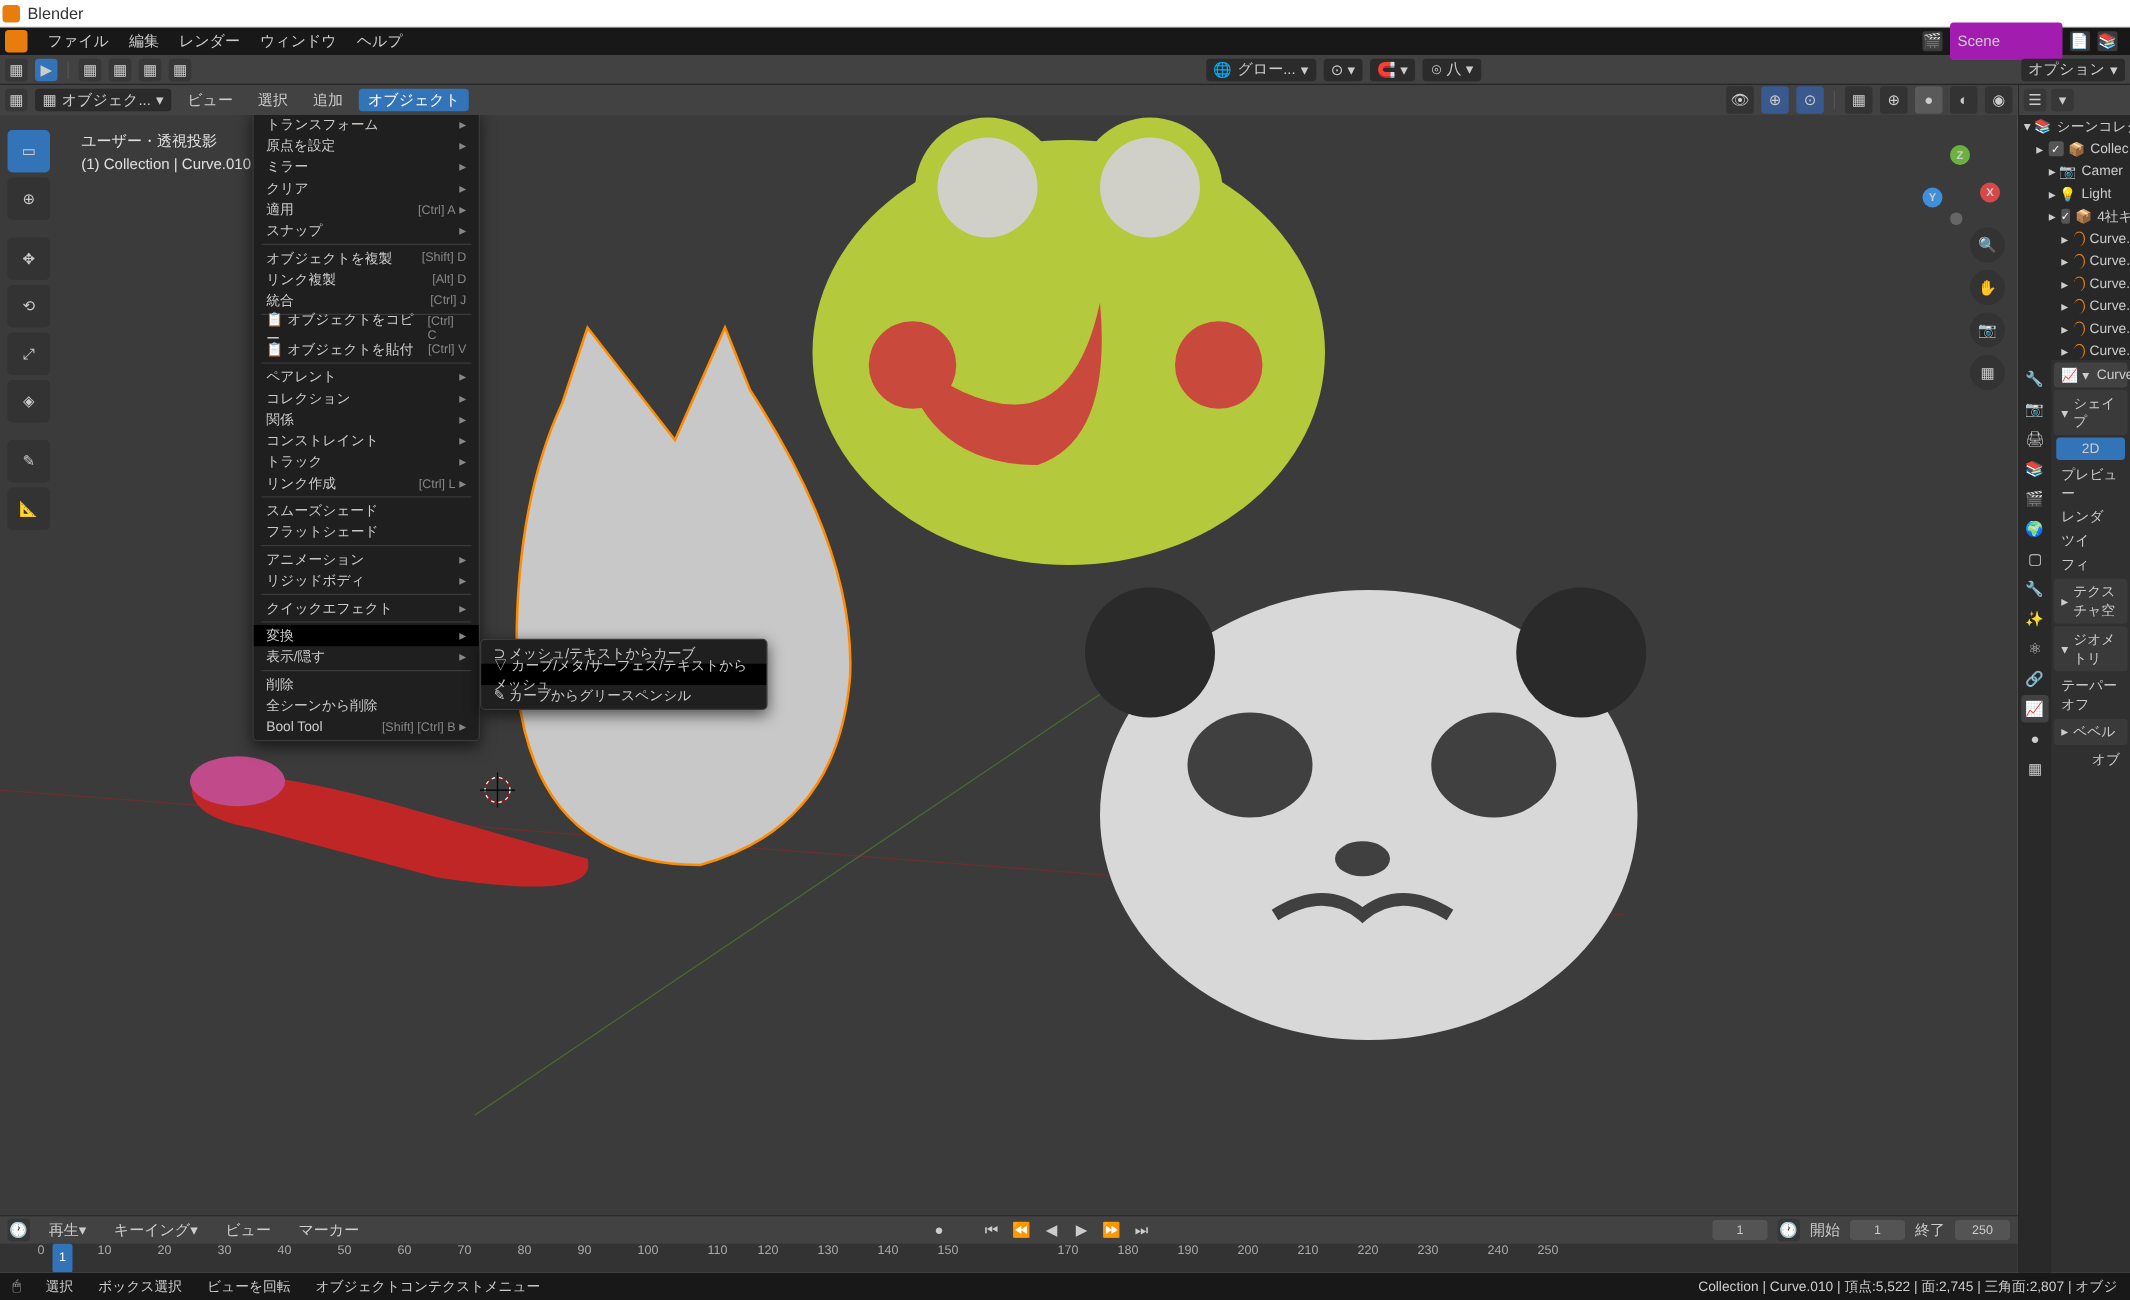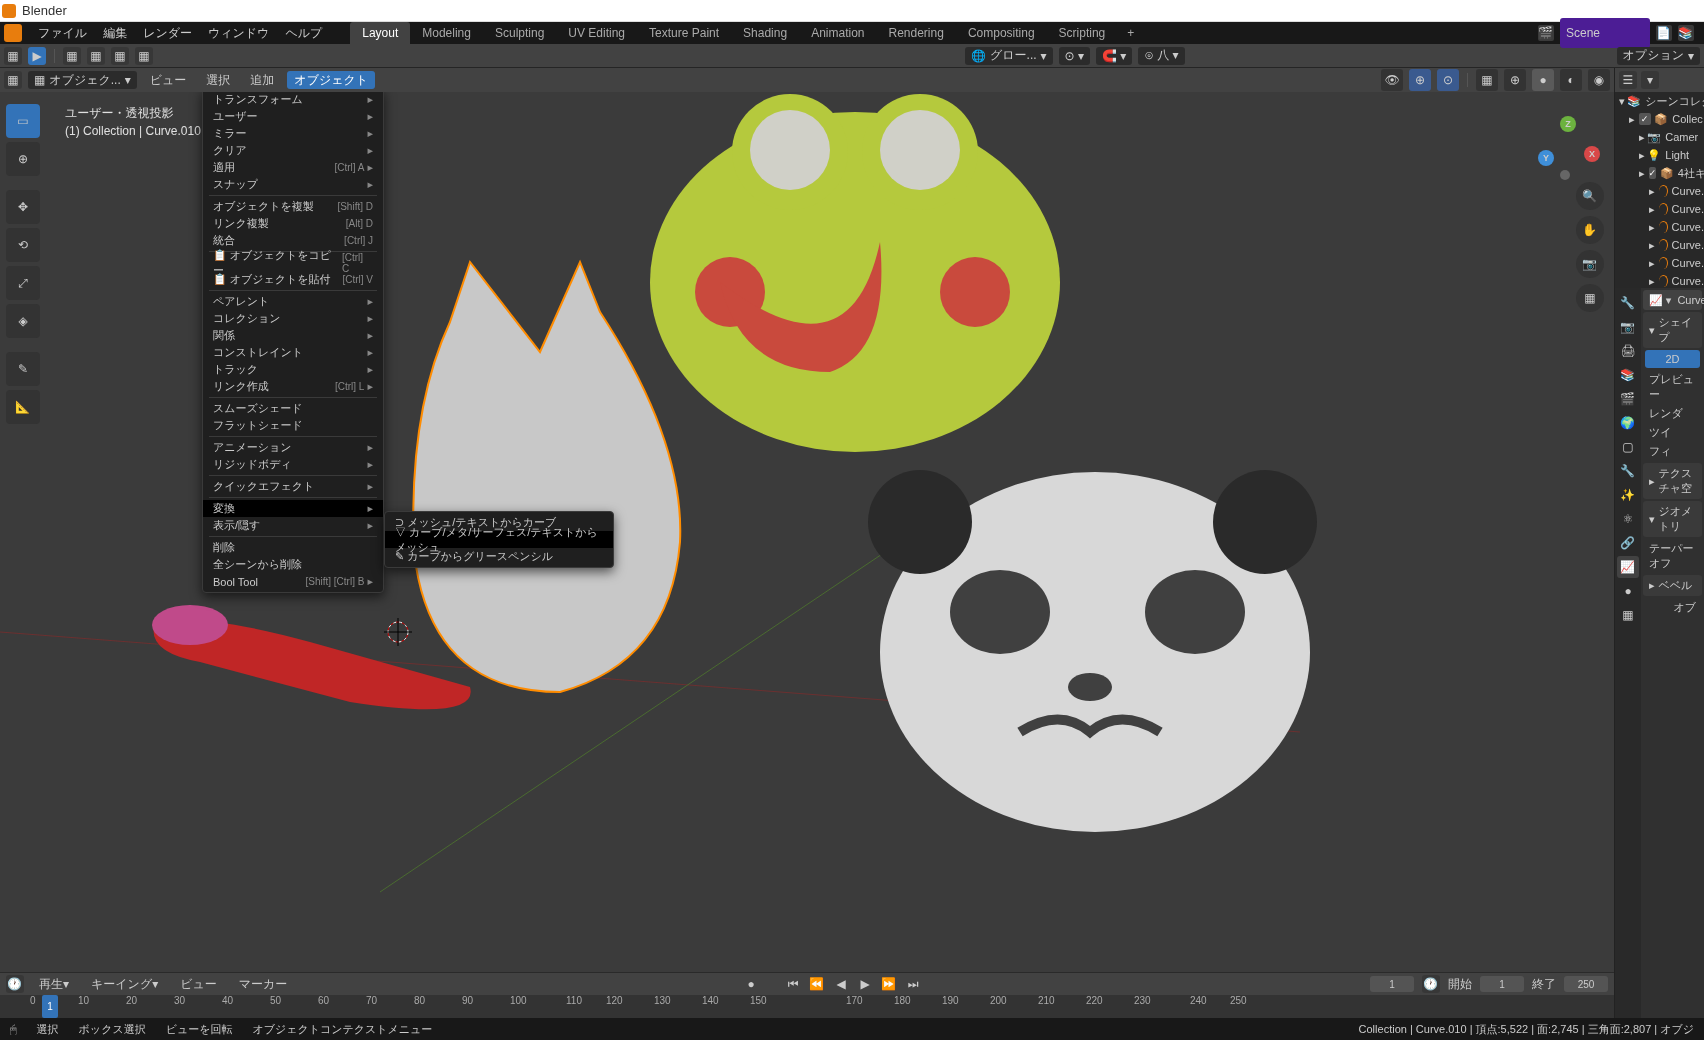--- a/index.html
+++ b/index.html
@@ -8,21 +8,21 @@
 .titlebar-icon { width: 14px; height: 14px; background: #e87d0d; border-radius: 3px; margin-right: 6px; display:inline-block; }
 .topmenu { height: 22px; background: #181818; display: flex; align-items: center; padding: 0 4px; color: #ccc; }
 .topmenu-logo { width: 18px; height: 18px; background: #e87d0d; border-radius: 3px; margin-right: 8px; }
 .topmenu-item { padding: 0 8px; cursor: pointer; }
 .workspace-tabs { display: flex; margin-left: 20px; height: 22px; align-items: stretch; }
 .ws-tab { padding: 0 12px; display:flex; align-items:center; color:#aaa; background:#181818; border-radius:3px 3px 0 0; cursor:pointer; }
 .ws-tab.active { background:#424242; color:#fff; }
 .ws-add { padding:0 10px; display:flex; align-items:center; color:#aaa; }
 .scene-area { margin-left:auto; display:flex; align-items:center; gap:6px; padding-right:6px; }
 .scene-icon { width:16px; height:16px; background:#3a3a3a; border-radius:2px; display:flex; align-items:center; justify-content:center; }
-.scene-input { background:#4c1d95; height:14px; width:90px; border-radius:3px; padding:15px 6px; display:flex; align-items:center; }
+.scene-input { background:#a21caf; height:14px; width:90px; border-radius:3px; padding:15px 6px; display:flex; align-items:center; }
 .header2 { height: 24px; background:#424242; display:flex; align-items:center; padding:0 4px; gap:6px; border-bottom:1px solid #252525; }
 .hdr-btn { width:18px; height:18px; background:#373737; border-radius:3px; display:flex; align-items:center; justify-content:center; }
 .hdr-dd { height:18px; background:#2b2b2b; border-radius:3px; padding:0 6px; display:flex; align-items:center; gap:4px; }
 .hdr-sep { width:1px; height:14px; background:#555; margin:0 2px; }
 .main-layout { position:absolute; top:68px; left:0; right:0; bottom:22px; display:flex; }
 .viewport-col { flex:1; display:flex; flex-direction:column; }
 .vp-header { height:24px; background:#424242; display:flex; align-items:center; padding:0 4px; gap:6px; }
 .vp-menu-item { padding:0 7px; cursor:pointer; height:18px; display:flex; align-items:center; border-radius:3px; }
 .vp-menu-item.active { background:#3373b8; color:#fff; }
 .viewport { flex:1; background:#3b3b3b; position:relative; overflow:hidden; }
@@ -76,33 +76,20 @@
   <span>Blender</span>
 </div>
 
 <div class="topmenu">
   <div class="topmenu-logo"></div>
   <div class="topmenu-item">ファイル</div>
   <div class="topmenu-item">編集</div>
   <div class="topmenu-item">レンダー</div>
   <div class="topmenu-item">ウィンドウ</div>
   <div class="topmenu-item">ヘルプ</div>
-  <div class="workspace-tabs">
-    <div class="ws-tab active">Layout</div>
-    <div class="ws-tab">Modeling</div>
-    <div class="ws-tab">Sculpting</div>
-    <div class="ws-tab">UV Editing</div>
-    <div class="ws-tab">Texture Paint</div>
-    <div class="ws-tab">Shading</div>
-    <div class="ws-tab">Animation</div>
-    <div class="ws-tab">Rendering</div>
-    <div class="ws-tab">Compositing</div>
-    <div class="ws-tab">Scripting</div>
-    <div class="ws-add">+</div>
-  </div>
   <div class="scene-area">
     <div class="scene-icon">🎬</div>
     <div class="scene-input">
         <span>Scene</span>
       </div>
     <div class="scene-icon">📄</div>
     <div class="scene-icon">📚</div>
   </div>
 </div>
 
@@ -211,21 +198,21 @@
         <div class="gizmo-btn">📷</div>
         <div class="gizmo-btn">▦</div>
       </div>
 
       <div class="context-menu" id="obj-menu" style="left:202px;top:-4px;width:182px">
           <div class="cm-item">
             <span>トランスフォーム</span>
             <span class="cm-arrow">▸</span>
           </div>
           <div class="cm-item">
-            <span>ユーザー</span>
+            <span>原点を設定</span>
             <span class="cm-arrow">▸</span>
           </div>
           <div class="cm-item">
             <span>ミラー</span>
             <span class="cm-arrow">▸</span>
           </div>
           <div class="cm-item">
             <span>クリア</span>
             <span class="cm-arrow">▸</span>
           </div>

